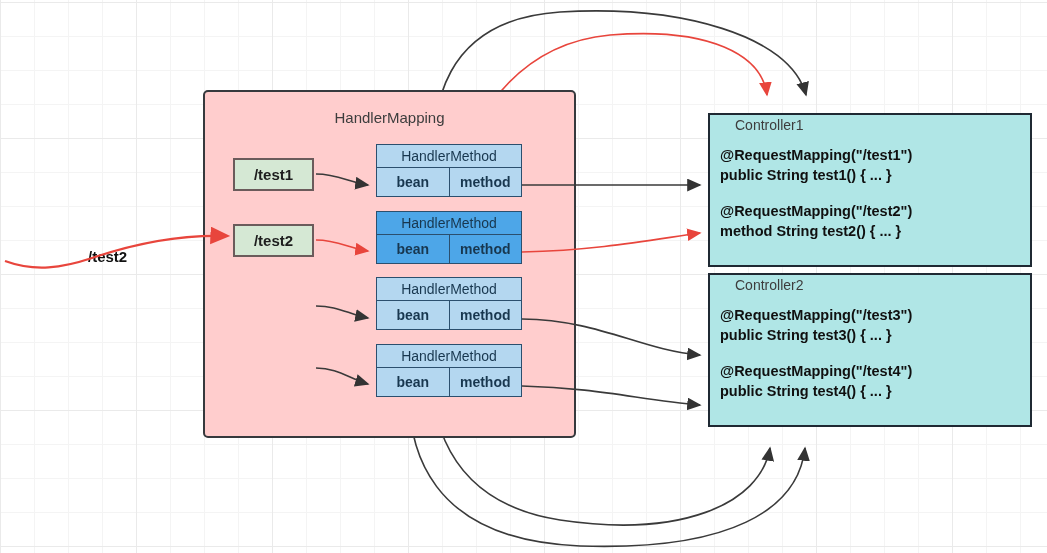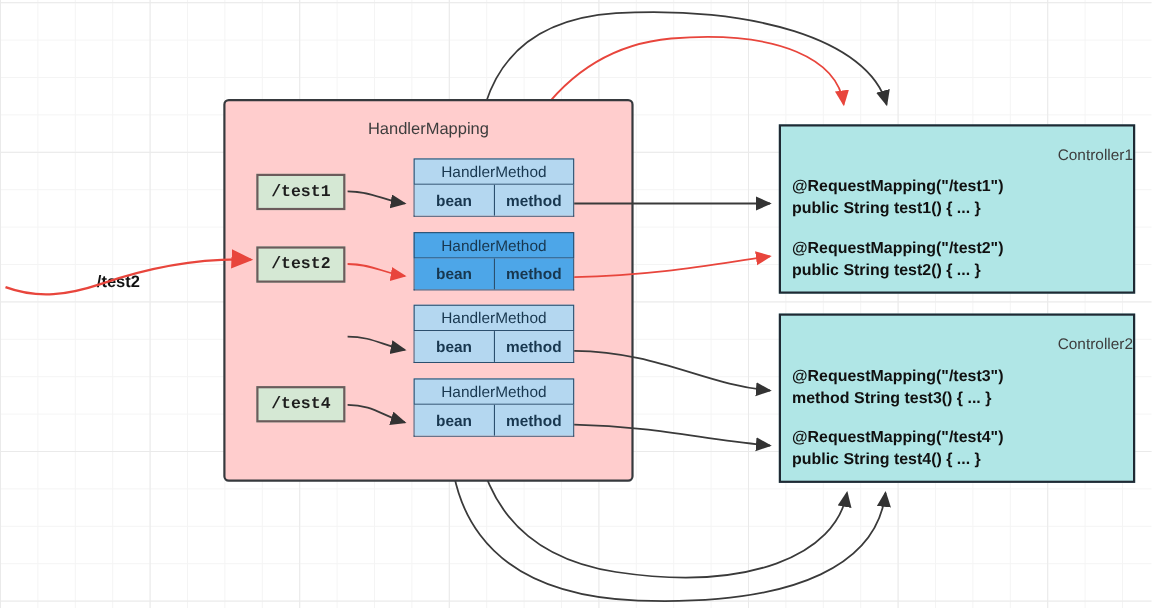--- a/index.html
+++ b/index.html
@@ -63,21 +63,20 @@
     background: #d5e8d4;
     border: 2px solid #6b5b5b;
     box-sizing: border-box;
     display: flex;
     align-items: center;
     justify-content: center;
     font-size: 15px;
     font-weight: bold;
     color: #1d1d1d;
     z-index: 3;
-    font-family: Liberation Mono, monospace;
   }
 
   
   .hm-card {
     position: absolute;
     width: 146px;
     z-index: 3;
     box-sizing: border-box;
   }
   .hm-card .hm-head {
@@ -118,25 +117,26 @@
   .ctrl-box {
     position: absolute;
     left: 708px;
     width: 324px;
     background: #b0e6e6;
     border: 2.5px solid #1f2933;
     box-sizing: border-box;
     z-index: 2;
   }
   .ctrl-title {
-    text-align: right;
+    text-align: left;
     font-size: 14px;
     color: #3d3d3d;
-    margin-top: 17px;
+    margin-top: 2px;
     margin-bottom: 12px;
+    padding-left: 25px;
   }
   .ctrl-method {
     font-size: 14.5px;
     font-weight: bold;
     color: #101010;
     line-height: 20px;
     padding-left: 10px;
     margin-bottom: 16px;
     white-space: nowrap;
   }
@@ -191,23 +191,20 @@
   <div class="hm-box">
     <div class="hm-title">HandlerMapping</div>
   </div>
 
   <div class="path-box" style="left:233px; top:158px;">
     <span>/test1</span>
   </div>
   <div class="path-box" style="left:233px; top:224px;">
     <span>/test2</span>
   </div>
-  <div class="path-box" style="left:233px; top:351px;">
-    <span>/test4</span>
-  </div>
 
   <div class="hm-card" style="left:376px; top:144px;">
     <div class="hm-head">HandlerMethod</div>
     <div class="hm-row">
       <div class="hm-cell hm-cell-left">bean</div>
       <div class="hm-cell">method</div>
     </div>
   </div>
 
   <div class="hm-card selected" style="left:376px; top:211px;">
@@ -235,29 +232,29 @@
   </div>
 
   <div class="ctrl-box" style="top:113px; height:154px;">
     <div class="ctrl-title">Controller1</div>
     <div class="ctrl-method">
       <span class="ml">@RequestMapping("/test1")</span>
       <span class="ml">public String test1() { ... }</span>
     </div>
     <div class="ctrl-method">
       <span class="ml">@RequestMapping("/test2")</span>
-      <span class="ml">public String test2() { ... }</span>
-    </div>
-  </div>
-
-  <div class="ctrl-box" style="top:285px; height:154px;">
+      <span class="ml">method String test2() { ... }</span>
+    </div>
+  </div>
+
+  <div class="ctrl-box" style="top:273px; height:154px;">
     <div class="ctrl-title">Controller2</div>
     <div class="ctrl-method">
       <span class="ml">@RequestMapping("/test3")</span>
-      <span class="ml">method String test3() { ... }</span>
+      <span class="ml">public String test3() { ... }</span>
     </div>
     <div class="ctrl-method">
       <span class="ml">@RequestMapping("/test4")</span>
       <span class="ml">public String test4() { ... }</span>
     </div>
   </div>
 
   <svg id="wires2" class="layer-over" style="position:absolute;left:0;top:0;width:1047px;height:553px;pointer-events:none;" viewBox="0 0 1047 553">
     <defs>
       <marker id="arrowBlack2" markerWidth="10" markerHeight="10" refX="8" refY="4" orient="auto">

